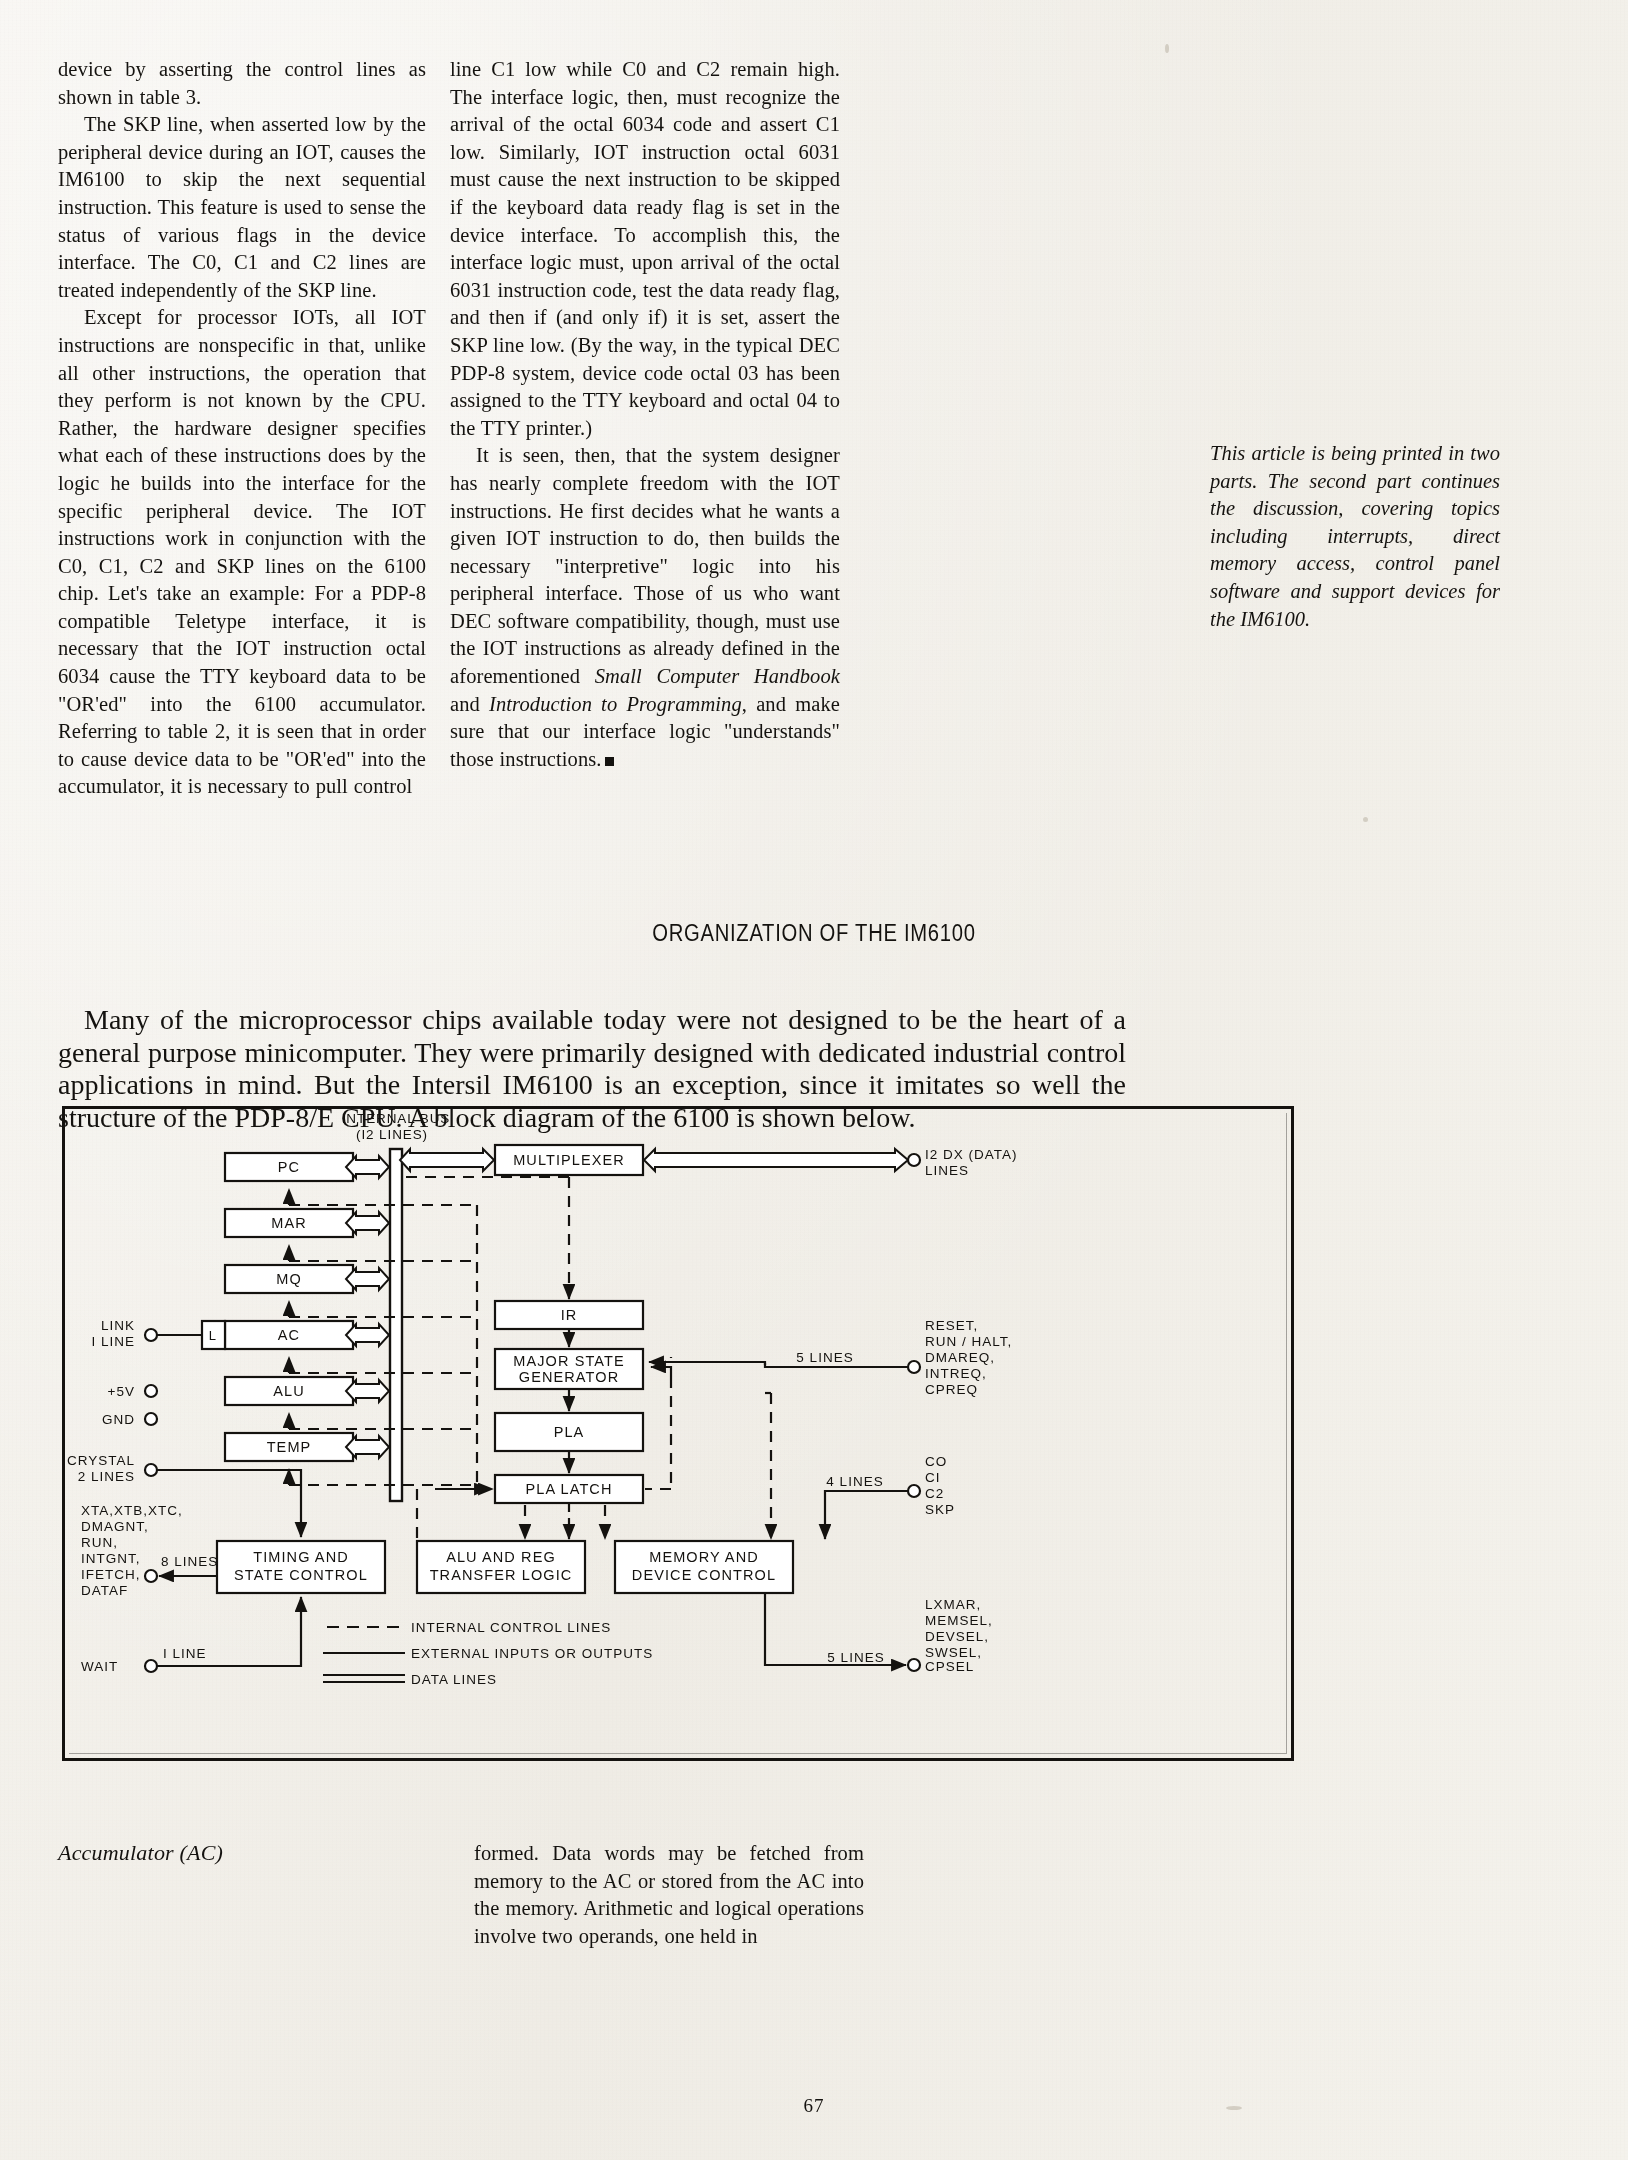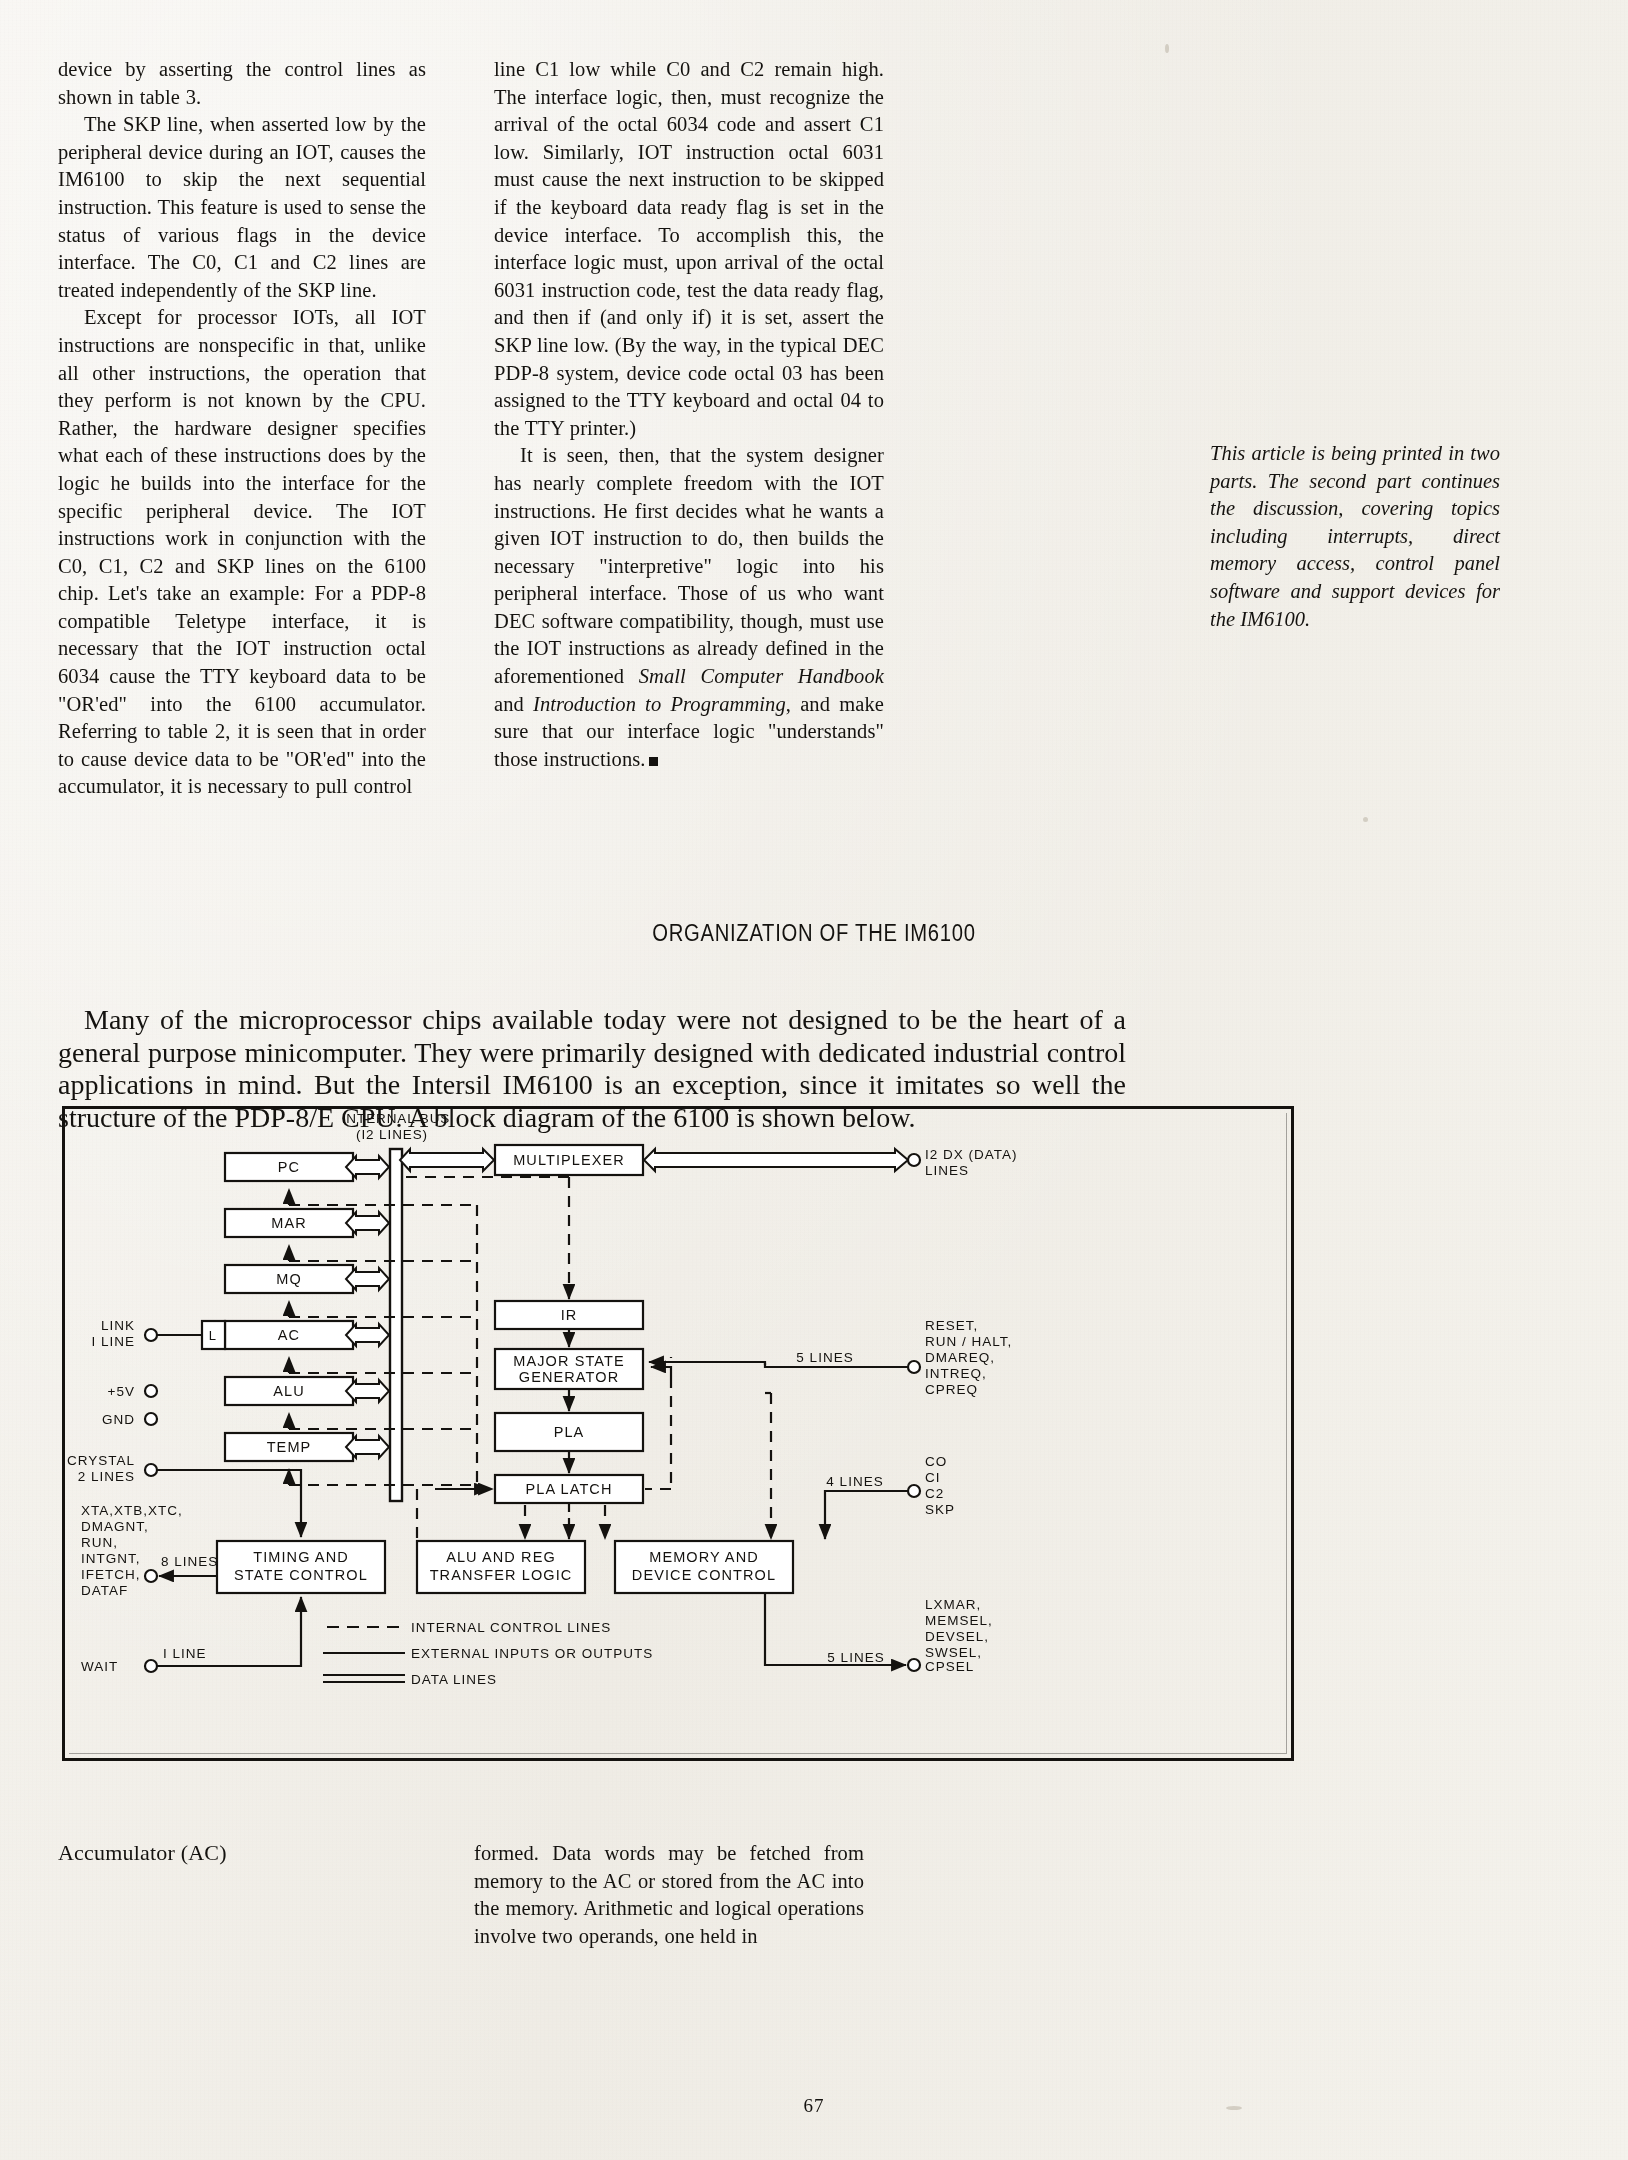--- a/index.html
+++ b/index.html
@@ -23,21 +23,21 @@
       repeating-linear-gradient(0deg, rgba(120,110,95,.05) 0 1px, rgba(0,0,0,0) 1px 3px),
       repeating-linear-gradient(90deg, rgba(120,110,95,.04) 0 1px, rgba(0,0,0,0) 1px 4px);
   }
 
   
   .topcols{
     position:absolute; left:58px; top:56px; width:1490px;
   }
   .col{ position:absolute; top:0; }
   .col-left  { left:0px;    width:368px; }
-  .col-mid   { left:436px;  width:390px; }
+  .col-mid   { left:392px;  width:390px; }
   .col-right { left:1152px; width:290px; }
 
   .body-text{
     font-size:20.5px;
     line-height:27.6px;
     text-align:justify;
     letter-spacing:.1px;
     word-spacing:.5px;
   }
   .body-text p{ margin:0; text-indent:26px; }
@@ -95,21 +95,21 @@
     opacity:.35;
   }
   svg.diagram{ position:absolute; left:0; top:0; }
   svg.diagram text{
     font-family:"Liberation Sans", sans-serif;
     fill:#14120f;
   }
 
   
   .botcols{ position:absolute; left:58px; top:1840px; width:1090px; }
-  .bot-left { position:absolute; left:0px;   width:368px; }
+  .bot-left { position:absolute; left:0px;   width:368px;font-style:italic; }
   .bot-right{ position:absolute; left:416px; width:390px; }
   .sub-head{
     font-size:22px;
     margin:0 0 34px 0;
     letter-spacing:.2px;
   }
   .page-num{
     position:absolute;
     left:0; right:0; top:2068px;
     text-align:center;

